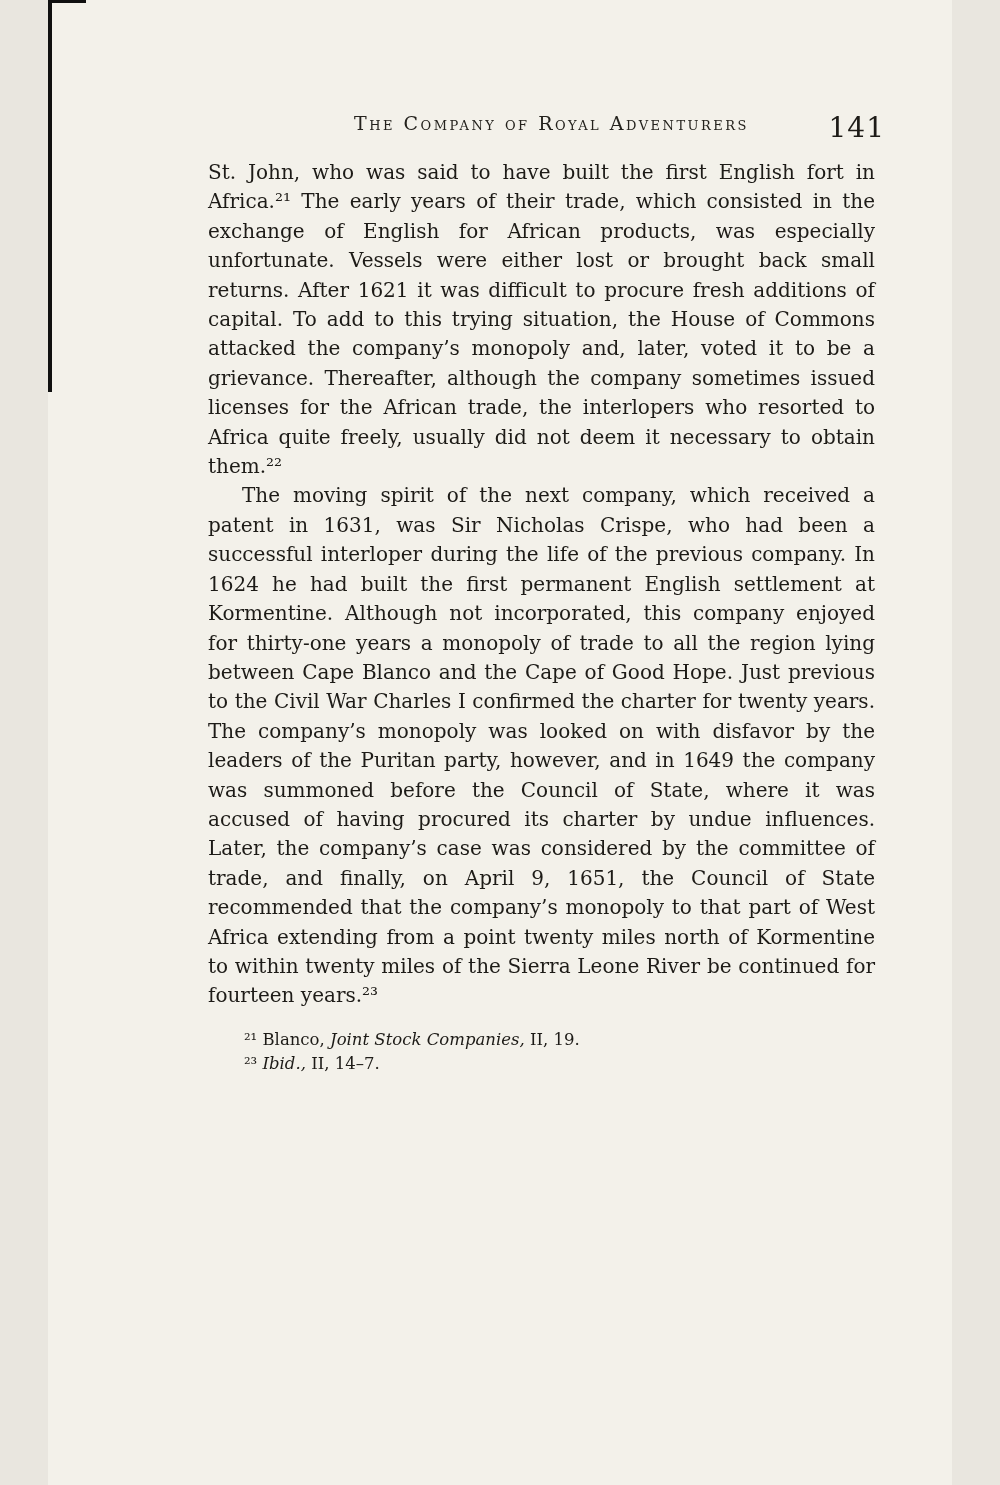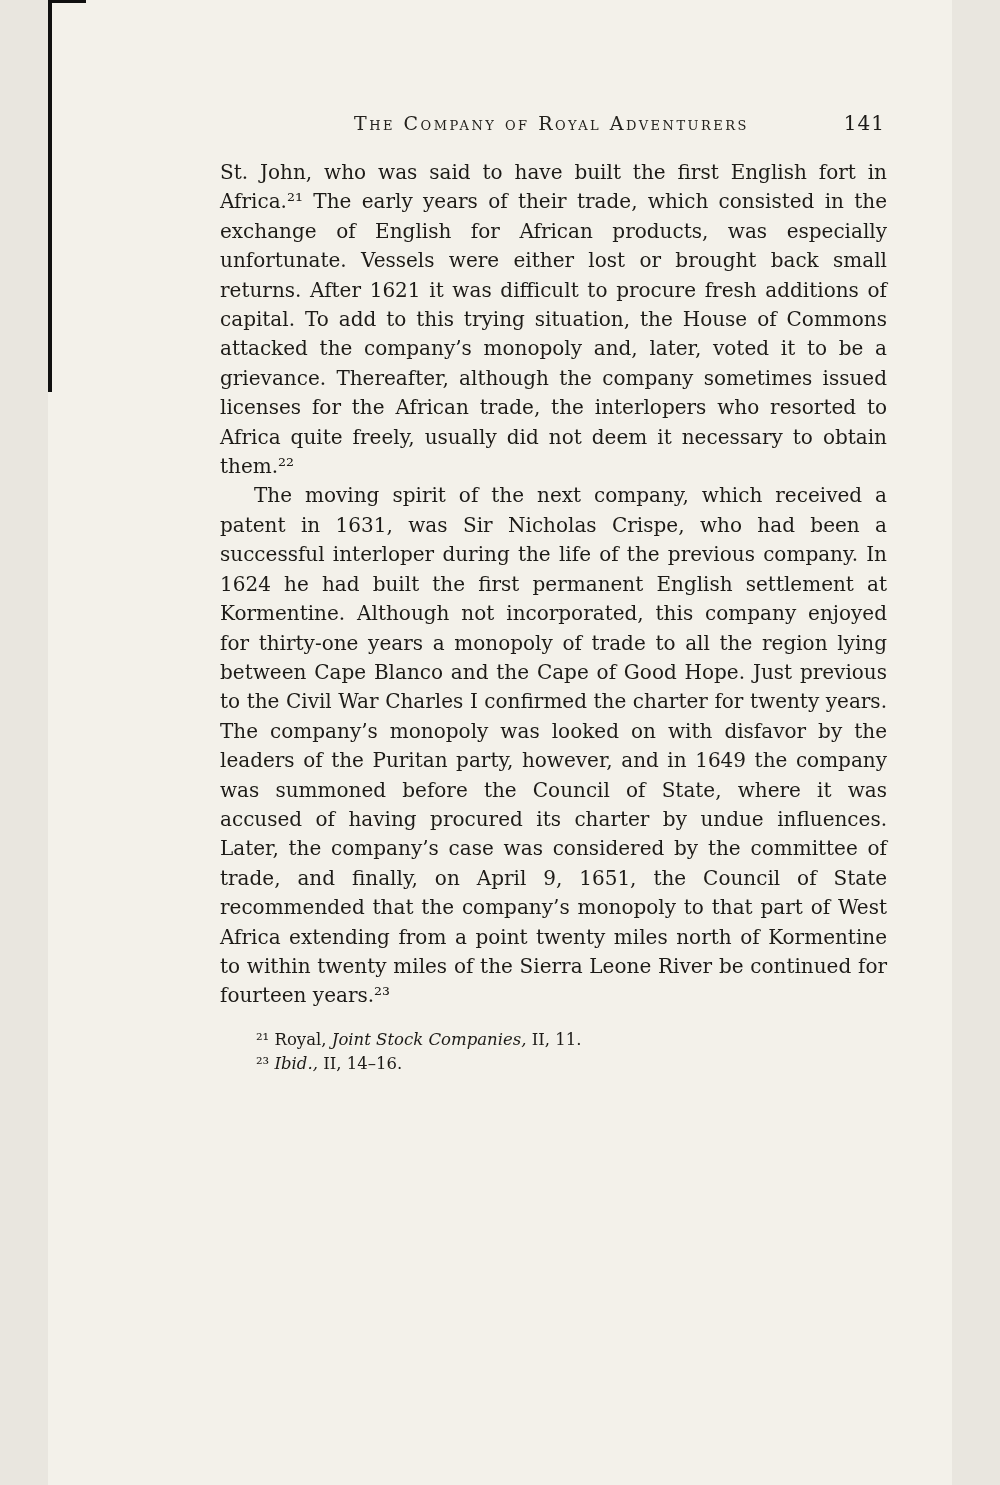--- a/index.html
+++ b/index.html
@@ -49,28 +49,28 @@
     text-align: center;
     font-variant: small-caps;
     letter-spacing: 2.5px;
     font-size: 19px;
     color: #24221d;
   }
   .page-number {
     position: absolute;
     right: 0;
     top: -1px;
-    font-size: 20px;
+    font-size: 28px;
     letter-spacing: 1px;
   }
 
   .body-text {
     position: absolute;
     top: 158px;
-    left: 172px;
+    left: 160px;
     width: 667px;
     font-size: 20px;
     line-height: 29.4px;
     text-align: justify;
     color: #1d1b17;
   }
 
   .para { margin: 0; }
   .para.indent { text-indent: 34px; }
 
@@ -98,19 +98,19 @@
   </div>
 
   <div class="body-text">
 
     <p class="para">St. John, who was said to have built the first English fort in Africa.²¹  The early years of their trade, which consisted in the exchange of English for African products, was especially unfortunate.  Vessels were either lost or brought back small returns.  After 1621 it was difficult to procure fresh additions of capital.  To add to this trying situation, the House of Commons attacked the company’s monopoly and, later, voted it to be a grievance.  Thereafter, although the company sometimes issued licenses for the African trade, the interlopers who resorted to Africa quite freely, usually did not deem it necessary to obtain them.²²</p>
 
     <p class="para indent">The moving spirit of the next company, which received a patent in 1631, was Sir Nicholas Crispe, who had been a successful interloper during the life of the previous company.  In 1624 he had built the first permanent English settlement at Kormentine.  Although not incorporated, this company enjoyed for thirty-one years a monopoly of trade to all the region lying between Cape Blanco and the Cape of Good Hope.  Just previous to the Civil War Charles I confirmed the charter for twenty years.  The company’s monopoly was looked on with disfavor by the leaders of the Puritan party, however, and in 1649 the company was summoned before the Council of State, where it was accused of having procured its charter by undue influences.  Later, the company’s case was considered by the committee of trade, and finally, on April 9, 1651, the Council of State recommended that the company’s monopoly to that part of West Africa extending from a point twenty miles north of Kormentine to within twenty miles of the Sierra Leone River be continued for fourteen years.²³</p>
 
 
     <div class="footnotes">
-      <div class="footnote"><span>²¹ Royal, </span><span class="italic">Joint Stock Companies,</span><span> II, 11.</span></div>
-      <div class="footnote"><span>²³ </span><span class="italic">Ibid.,</span><span> II, 14–16.</span></div>
+      <div class="footnote"><span>²¹ Blanco, </span><span class="italic">Joint Stock Companies,</span><span> II, 19.</span></div>
+      <div class="footnote"><span>²³ </span><span class="italic">Ibid.,</span><span> II, 14–7.</span></div>
     </div>
 
   </div>
 
 </div>
 
 </body></html>

